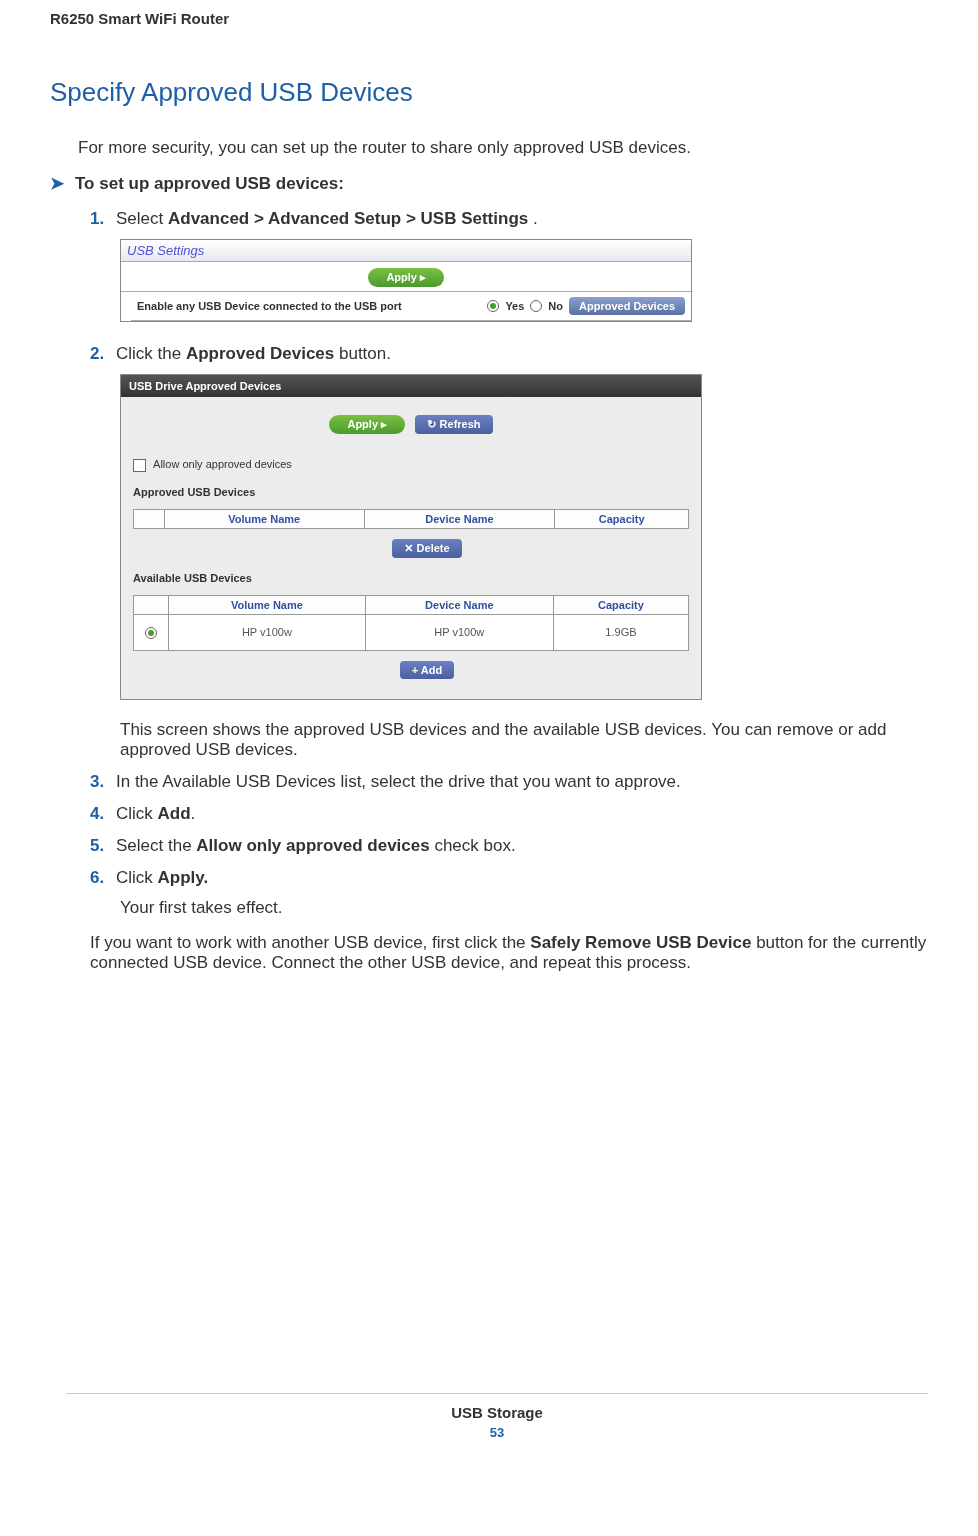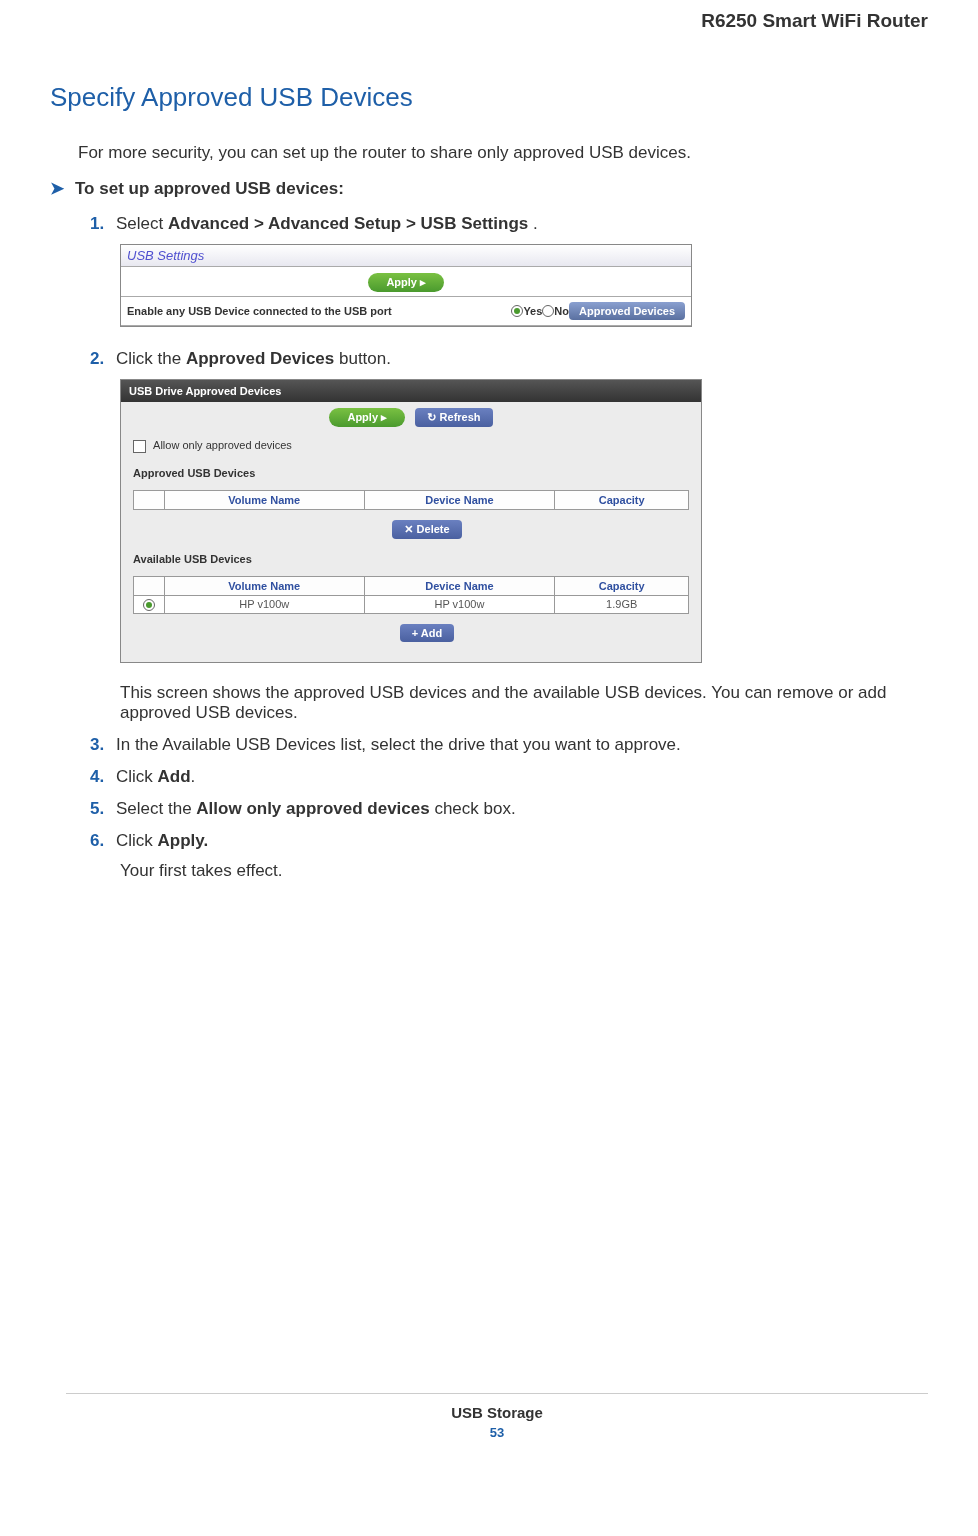--- a/index.html
+++ b/index.html
@@ -10,23 +10,23 @@
     color: #333;
     width: 978px;
   }
   .page {
     padding: 10px 50px 20px 50px;
     min-height: 1450px;
     position: relative;
     box-sizing: border-box;
   }
   .header-title {
-    text-align: right;
-    font-weight: bold;
-    font-size: 19px;
+    text-align: left;
+    font-weight: bold;
+    font-size: 15px;
     color: #333;
     margin-bottom: 50px;
   }
   h1.section-title {
     color: #1e5fa8;
     font-size: 26px;
     font-weight: normal;
     margin: 0 0 30px 0;
   }
   .intro {
@@ -94,49 +94,51 @@
     padding: 3px 18px;
     border-radius: 10px;
     font-weight: bold;
   }
   .ss1-row {
     font-size: 11px;
     font-weight: bold;
     padding: 5px 6px;
     display: flex;
     align-items: center;
+    gap: 6px;
     border-bottom: 1px solid #aaa;
+    margin-left: 10px;
   }
   .radio-dot { width:10px;height:10px;border:1px solid #666;border-radius:50%;display:inline-block;vertical-align:middle;position:relative;}
   .radio-dot.sel::after{content:"";position:absolute;width:6px;height:6px;background:#4a9a2e;border-radius:50%;top:2px;left:2px;}
   .purple-btn {
     display:inline-block;background:linear-gradient(#8aa0d0,#5a70a0);color:#fff;font-size:11px;padding:3px 10px;border-radius:4px;font-weight:bold;
   }
   
   .ss2 { width: 580px; background:#ececec; }
   .ss2-titlebar {
     background: linear-gradient(#555,#333);
     color:#fff;font-size:11px;font-weight:bold;padding:5px 8px;
   }
-  .ss2-toolbar { text-align:center;padding:4px;}
+  .ss2-toolbar { text-align:center;padding:16px;}
   .blue-btn {
     display:inline-block;background:linear-gradient(#6a80c0,#4a60a0);color:#fff;font-size:11px;padding:3px 12px;border-radius:4px;font-weight:bold;margin-left:32px;
   }
   .ss2-body { padding: 4px 12px 12px 12px; }
   .checkbox-sq {width:11px;height:11px;border:1px solid #666;display:inline-block;vertical-align:middle;background:#fff;}
   .ss2-checkrow {font-size:11px;color:#333;padding:4px 0 8px 0;}
   .ss2-subhead {font-size:11px;font-weight:bold;color:#333;margin-top:6px;}
   table.usb-table {
     width:100%;border-collapse:collapse;background:#ffffff;margin-top:11px;
   }
   table.usb-table th {
     border:1px solid #999;font-size:11px;color:#3050a0;font-weight:bold;padding:3px;background:#fdfdfd;
   }
   table.usb-table td {
-    border:1px solid #999;font-size:11px;color:#555;padding:2px;text-align:center;
+    border:1px solid #999;font-size:11px;color:#555;padding:11px;text-align:center;
   }
   .del-row{text-align:center;padding:8px;}
   .add-row{text-align:center;padding:8px;}
   .trailing-para {
     margin-left: 40px;
     font-size: 17px;
     margin-top: 15px;
   }
   .footer {
     position:absolute;bottom:10px;left:16px;right:0;text-align:center;
@@ -241,19 +243,22 @@
     <li>
       <span class="step-num">5.</span><span>Select the </span><b>Allow only approved devices</b><span> check box.</span>
     </li>
 
     <li>
       <span class="step-num">6.</span><span>Click </span><b>Apply.</b>
       <div class="step-body">Your first takes effect.</div>
     </li>
   </ol>
 
+  <div class="trailing-para">
+    <span>If you want to work with another USB device, first click the </span><b>Safely Remove USB Device</b><span> button for the currently connected USB device. Connect the other USB device, and repeat this process.</span>
+  </div>
 
   <div class="footer">
     <div class="footer-line"></div>
     <div class="footer-text">USB Storage</div>
     <div class="footer-page">53</div>
   </div>
 </div>
 
 </body></html>

